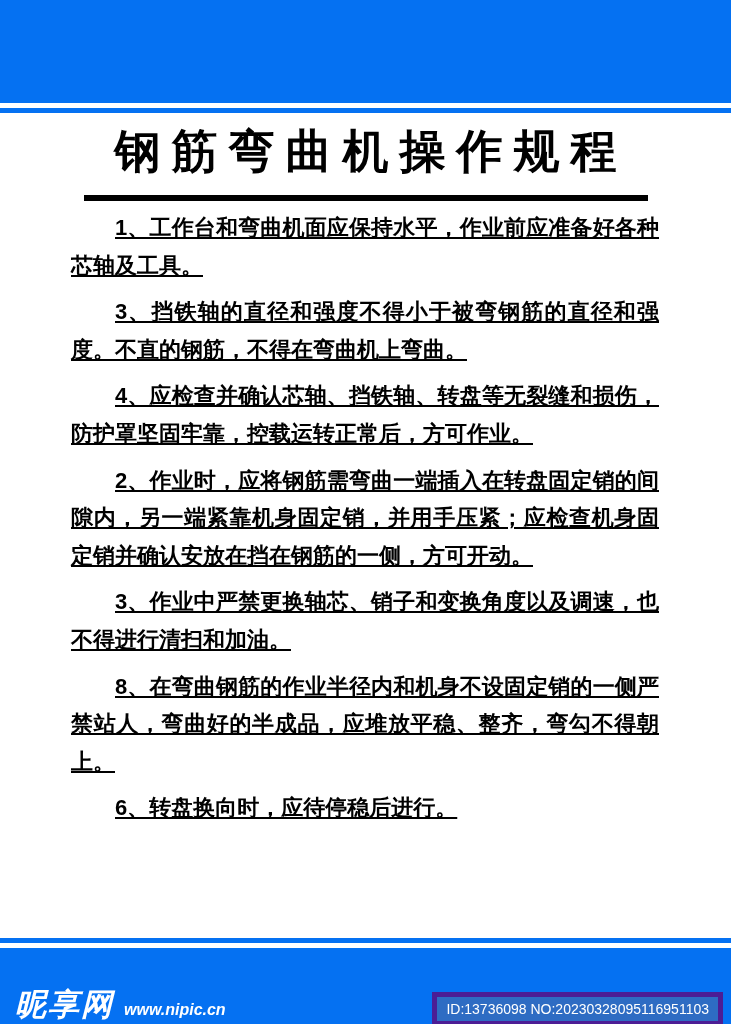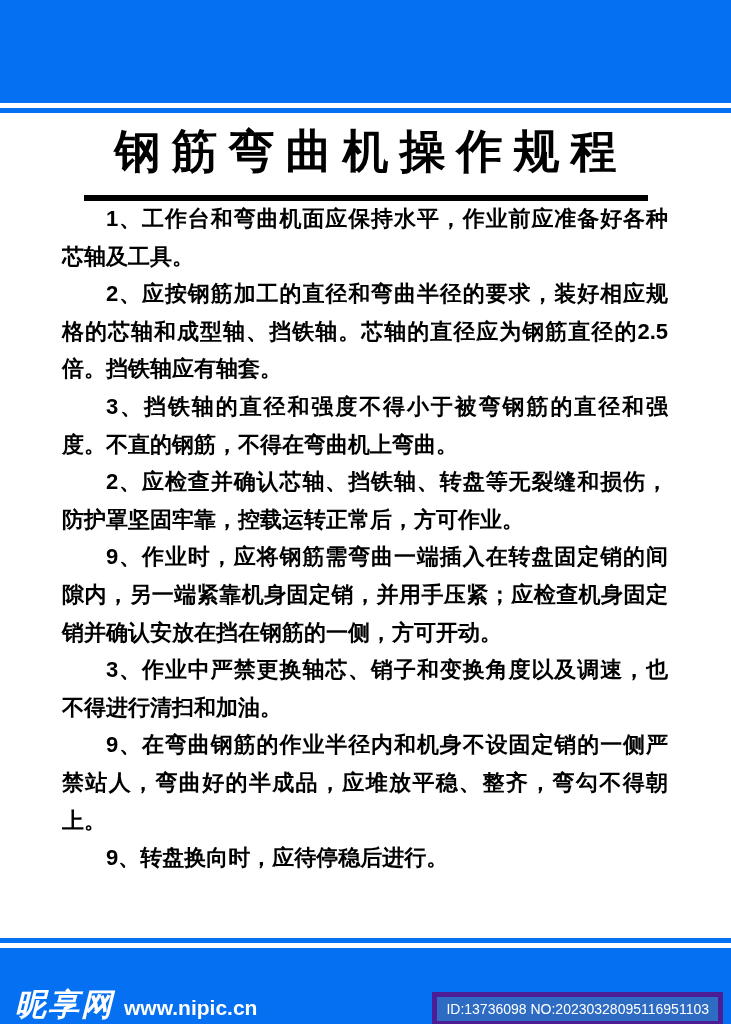--- a/index.html
+++ b/index.html
@@ -57,42 +57,44 @@
     position: absolute;
     top: 200px; left: 62px;
     width: 606px;
     font-size: 22px;
     font-weight: bold;
     color: #000;
     line-height: 37.6px;
     text-align: justify;
   }
   .rules p {
-    margin: 0;
+    margin: 9px;
     text-indent: 2em;
+    text-decoration: underline;
   }
 
   
   .brand {
     position: absolute;
     left: 15px; top: 984px;
     display: flex;
     align-items: baseline;
     gap: 10px;
     color: #ffffff;
   }
   .brand-name {
     font-size: 31px;
     font-weight: bold;
     font-style: italic;
     letter-spacing: 2px;
   }
   .brand-url {
-    font-size: 21px;
+    font-size: 16px;
     font-weight: bold;
+    font-style: italic;
   }
   .id-box {
     position: absolute;
     right: 8px; top: 992px;
     background: #2e6cc3;
     border: 5px solid #4c1d95;
     color: #ffffff;
     font-size: 14px;
     padding: 4px 9px;
     white-space: nowrap;
@@ -105,27 +107,26 @@
 
   <div class="band-top"></div>
   <div class="line-top"></div>
 
   <div class="title-wrap">
     <h1 class="title">钢筋弯曲机操作规程</h1>
   </div>
 
   <div class="rules">
     <p>1、工作台和弯曲机面应保持水平，作业前应准备好各种芯轴及工具。</p>
-    <p>2、应按钢筋加工的直径和弯曲半径的要求，装好相应规格的芯轴和成型轴、挡铁轴。芯轴的直径应为钢筋直径的2.5倍。挡铁轴应有轴套。</p>
     <p>3、挡铁轴的直径和强度不得小于被弯钢筋的直径和强度。不直的钢筋，不得在弯曲机上弯曲。</p>
-    <p>2、应检查并确认芯轴、挡铁轴、转盘等无裂缝和损伤，防护罩坚固牢靠，控载运转正常后，方可作业。</p>
-    <p>9、作业时，应将钢筋需弯曲一端插入在转盘固定销的间隙内，另一端紧靠机身固定销，并用手压紧；应检查机身固定销并确认安放在挡在钢筋的一侧，方可开动。</p>
+    <p>4、应检查并确认芯轴、挡铁轴、转盘等无裂缝和损伤，防护罩坚固牢靠，控载运转正常后，方可作业。</p>
+    <p>2、作业时，应将钢筋需弯曲一端插入在转盘固定销的间隙内，另一端紧靠机身固定销，并用手压紧；应检查机身固定销并确认安放在挡在钢筋的一侧，方可开动。</p>
     <p>3、作业中严禁更换轴芯、销子和变换角度以及调速，也不得进行清扫和加油。</p>
-    <p>9、在弯曲钢筋的作业半径内和机身不设固定销的一侧严禁站人，弯曲好的半成品，应堆放平稳、整齐，弯勾不得朝上。</p>
-    <p>9、转盘换向时，应待停稳后进行。</p>
+    <p>8、在弯曲钢筋的作业半径内和机身不设固定销的一侧严禁站人，弯曲好的半成品，应堆放平稳、整齐，弯勾不得朝上。</p>
+    <p>6、转盘换向时，应待停稳后进行。</p>
   </div>
 
   <div class="line-bottom"></div>
   <div class="band-bottom"></div>
 
   <div class="brand">
     <span class="brand-name">昵享网</span>
     <span class="brand-url">www.nipic.cn</span>
   </div>
 

